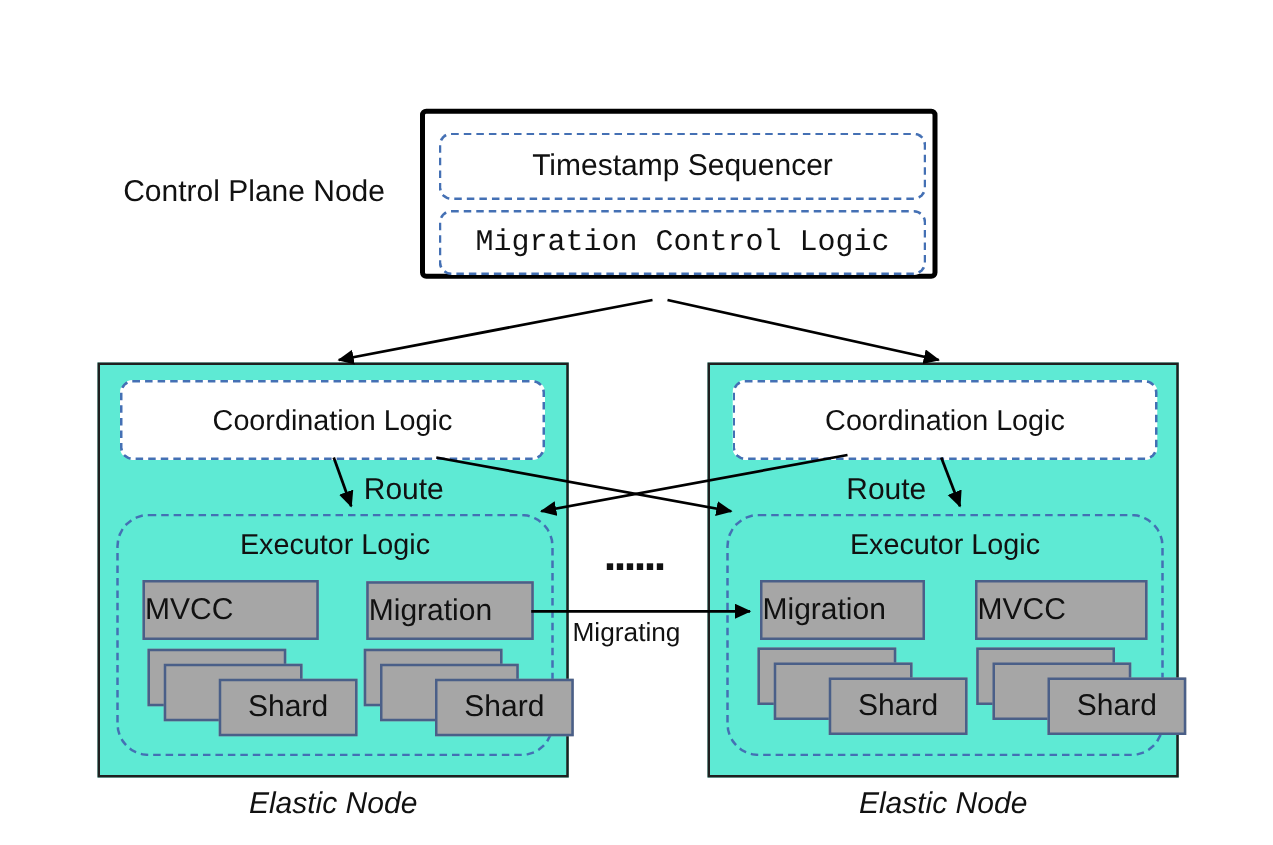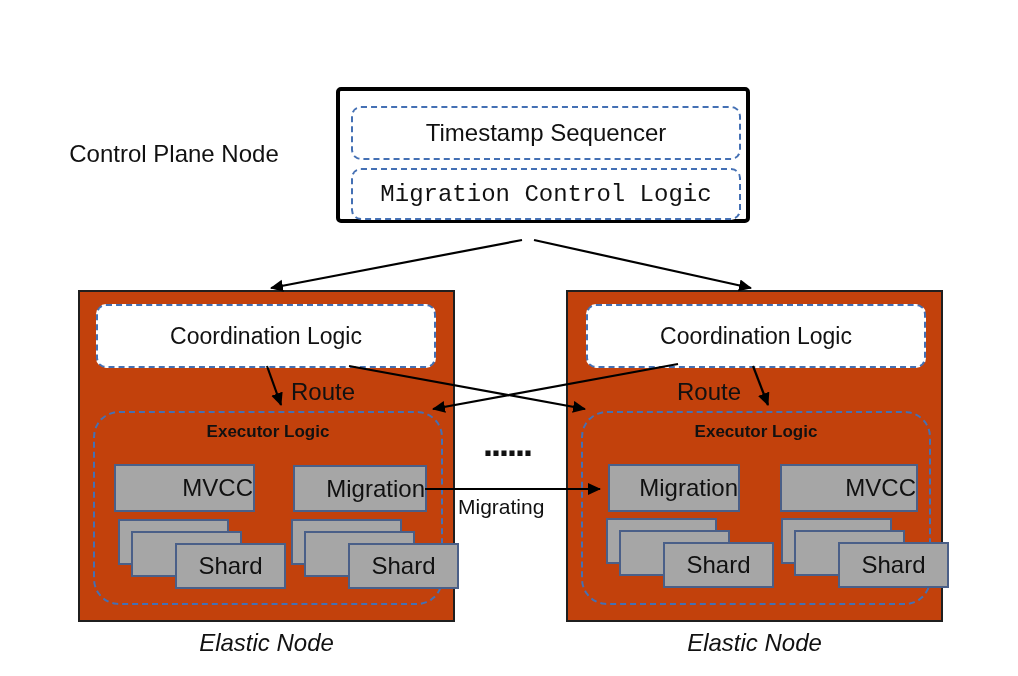--- a/index.html
+++ b/index.html
@@ -8,50 +8,50 @@
     font-family:"Liberation Sans", sans-serif; color:#111; overflow:hidden;
   }
   .abs { position:absolute; box-sizing:border-box; }
 
   
   .cp-box {
     left:336px; top:87px; width:414px; height:136px;
     border:4px solid #000; border-radius:5px; background:#fff;
   }
   .cp-label {
-    left:40px; top:140px; width:268px; text-align:center;
+    left:40px; top:140px; width:268px; text-align:right;
     font-size:24px; line-height:28px; white-space:nowrap;
   }
   .dashed {
     border:2px dashed #4470b4; border-radius:10px; background:#fff;
     display:flex; align-items:center; justify-content:center;
     font-size:24px;
   }
   .cp-inner-1 { left:11px; top:15px; width:390px; height:54px; }
   .cp-inner-2 { left:11px; top:77px; width:390px; height:52px;font-family:Liberation Mono, monospace; }
 
   
   .node {
     top:290px; width:377px; height:332px;
-    border:2px solid #1f1f1f; background:#c2410c;
+    border:2px solid #1f1f1f; background:#5eead4;
   }
   .node-left  { left:78px; }
   .node-right { left:566px; }
   .coord { left:16px; top:12px; width:340px; height:64px; font-size:23px; }
   .exec {
     left:13px; top:119px; width:350px; height:194px;
     border:2px dashed #4470b4; border-radius:26px; background:transparent;
   }
   .exec-title {
     position:absolute; left:0; top:9px; width:100%;
-    text-align:center; font-size:17px;font-weight:bold;
+    text-align:center; font-size:23px;
   }
   .gbox {
     background:#a6a6a6; border:2px solid #4a5f88;
-    display:flex; align-items:center; justify-content:flex-end;
+    display:flex; align-items:center; justify-content:flex-start;
     font-size:24px;
   }
   .stack { width:140px; height:72px; }
   .layer {
     position:absolute; width:111px; height:46px; box-sizing:border-box;
     background:#a6a6a6; border:2px solid #4a5f88;
   }
   .layer.l0 { left:0;    top:0;    }
   .layer.l1 { left:13px; top:12px; }
   .layer.l2 { left:26px; top:24px;

